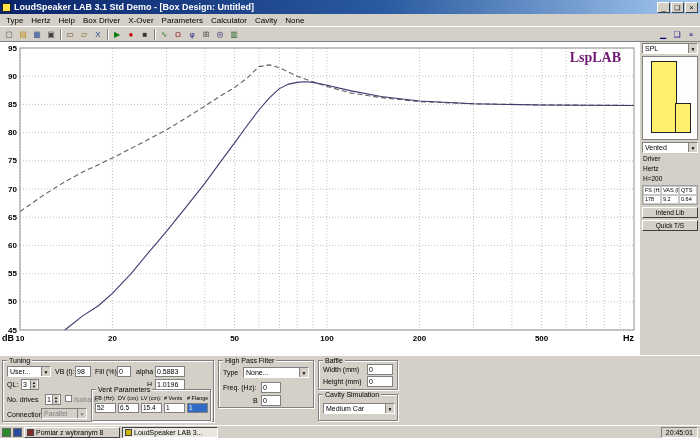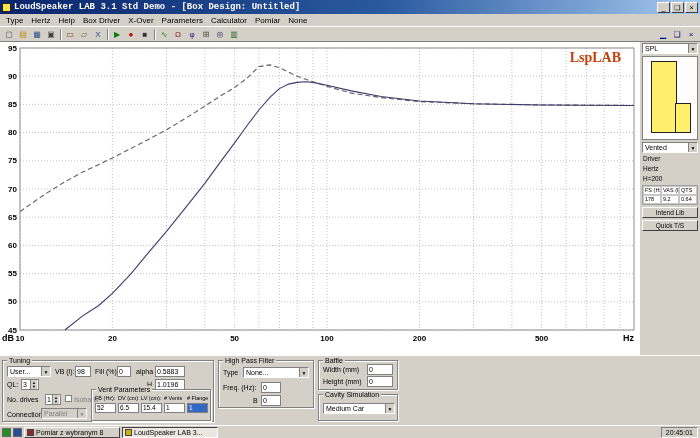--- a/index.html
+++ b/index.html
@@ -2,35 +2,35 @@
 <html><head>
 <meta charset="utf-8">
 <style>
   * { margin:0; padding:0; box-sizing:border-box; }
   html,body { width:700px; height:438px; overflow:hidden; }
   body { font-family:"Liberation Sans", sans-serif; background:#d4d0c8; position:relative; font-size:8px; color:#000; }
 
   
   .titlebar { height:14px; background:linear-gradient(90deg,#0a246a 0%,#2a5aa0 55%,#a6caf0 100%); display:flex; align-items:center; padding:0 2px; color:#fff; }
   .app-icon { width:9px; height:9px; background:#ffe34d; border:1px solid #222; margin-right:3px; flex:none; }
-  .title-text { font-size:9px; font-weight:bold; flex:1; white-space:nowrap; overflow:hidden;font-family:Liberation Mono, monospace; }
+  .title-text { font-size:9px; font-weight:bold; flex:1; white-space:nowrap; overflow:hidden; }
   .winbtn { width:13px; height:11px; background:#d4d0c8; border:1px solid; border-color:#fff #404040 #404040 #fff; color:#000; font-size:7px; line-height:9px; text-align:center; margin-left:1px; flex:none; }
 
   
   .menubar { height:13px; display:flex; align-items:center; padding:0 2px; border-bottom:1px solid #fff; }
   .menu-item { font-size:8px; padding:1px 4px; white-space:nowrap; }
   .toolbar { height:15px; display:flex; align-items:center; padding:0 2px; border-bottom:1px solid #808080; }
   .tbtn { width:14px; height:13px; display:flex; align-items:center; justify-content:center; font-size:8px; border:1px solid #d4d0c8; }
   .tb-sep { width:1px; height:11px; background:#808080; box-shadow:1px 0 0 #fff; margin:0 2px; }
   .tb-right { margin-left:auto; display:flex; }
 
   
   .main { display:flex; height:313px; }
   .chart-wrap { width:640px; height:313px; position:relative; background:#fff; border-right:1px solid #808080; }
-  .watermark { position:absolute; top:8px; right:18px; font-family:"Liberation Serif", serif; font-weight:bold; font-size:14px; color:#c2410c; }
+  .watermark { position:absolute; top:8px; right:18px; font-family:"Liberation Serif", serif; font-weight:bold; font-size:14px; color:#701a75; }
 
   
   .right-panel { width:60px; background:#d4d0c8; padding:1px 2px; display:flex; flex-direction:column; gap:2px; }
   .dd { height:11px; background:#fff; border:1px solid; border-color:#808080 #fff #fff #808080; display:flex; align-items:center; font-size:7px; padding-left:2px; white-space:nowrap; overflow:hidden; }
   .dd .dd-arrow { margin-left:auto; width:9px; height:100%; background:#d4d0c8; border-left:1px solid #808080; font-size:5px; display:flex; align-items:center; justify-content:center; flex:none; }
   .dd.dis { background:#d4d0c8; color:#808080; }
   .diagram { height:84px; background:#fdfdfd; border:1px solid #808080; position:relative; }
   .box-outer { position:absolute; left:8px; top:4px; width:26px; height:72px; background:#ffef6a; border:1px solid #222; }
   .box-port { position:absolute; left:32px; top:46px; width:16px; height:30px; background:#ffef6a; border:1px solid #222; }
   .rp-text { font-size:6.5px; line-height:8px; padding-left:1px; }
@@ -75,21 +75,21 @@
 </div>
 
 <div class="menubar">
     <span class="menu-item">Type</span>
     <span class="menu-item">Hertz</span>
     <span class="menu-item">Help</span>
     <span class="menu-item">Box Driver</span>
     <span class="menu-item">X-Over</span>
     <span class="menu-item">Parameters</span>
     <span class="menu-item">Calculator</span>
-    <span class="menu-item">Pomiar</span>
+    <span class="menu-item">Cavity</span>
     <span class="menu-item">None</span>
   </div>
 
 <div class="toolbar">
   <div style="display:flex;align-items:center">
       <span class="tbtn" style="color: rgb(80, 80, 80);">▢</span>
       <span class="tbtn" style="color: rgb(184, 134, 11);">▤</span>
       <span class="tbtn" style="color: rgb(40, 79, 145);">▦</span>
       <span class="tbtn" style="color: rgb(68, 68, 68);">▣</span>
       <span class="tb-sep"></span>

